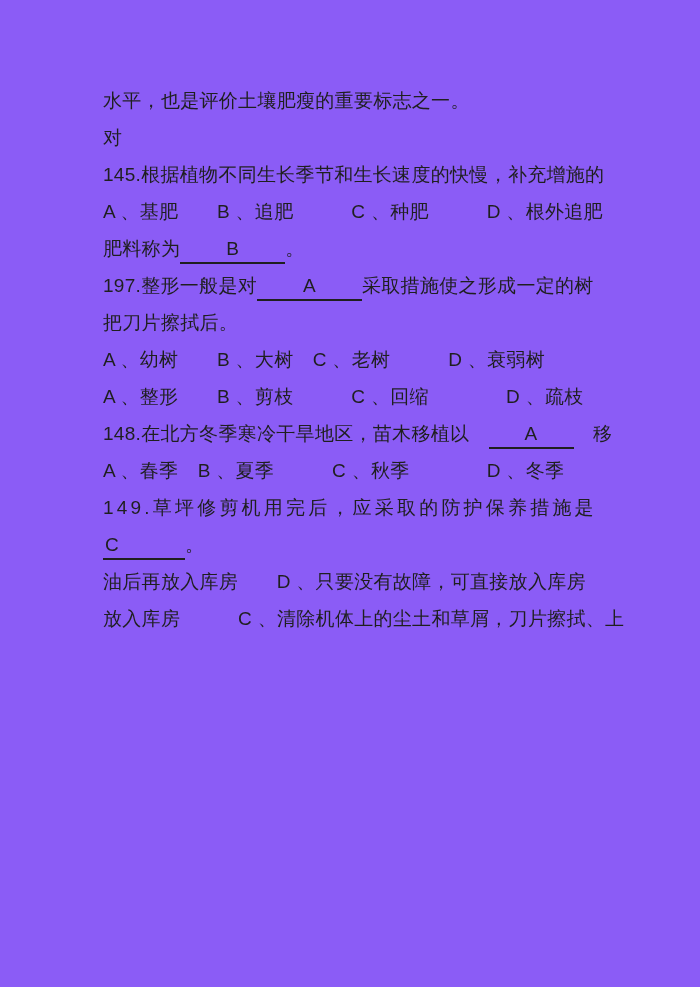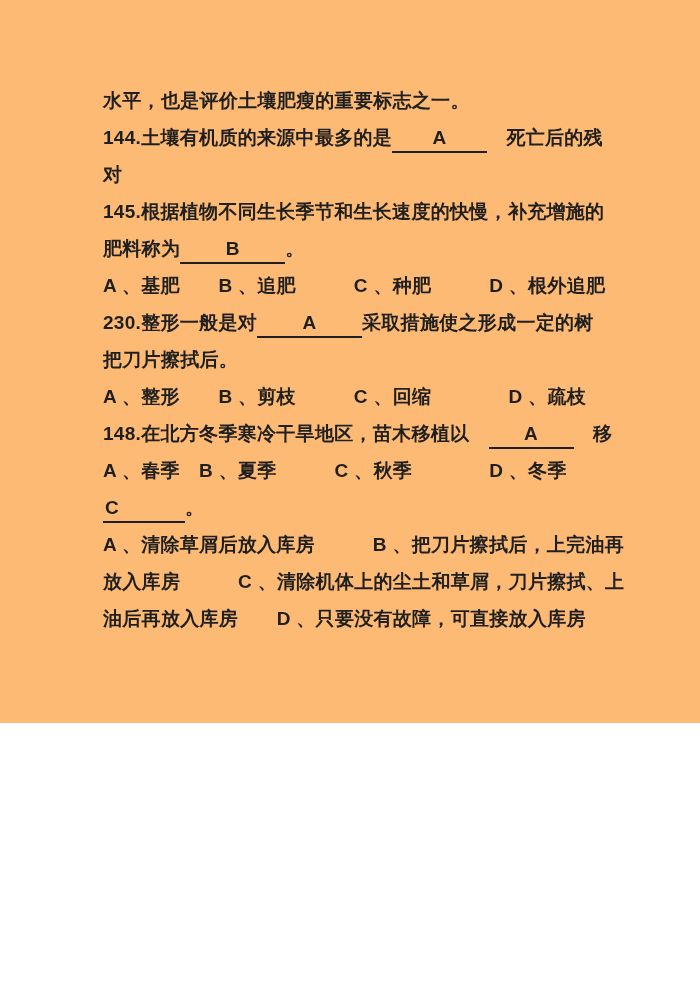--- a/index.html
+++ b/index.html
@@ -3,26 +3,25 @@
 <meta charset="utf-8">
 <style>
   html, body {
     margin: 0;
     padding: 0;
     background: #ffffff;
   }
   .page {
     position: relative;
     width: 700px;
-    height: 723px;
-    background: #fdba74;
+    height: 987px;
+    background: #8b5cf6;
     overflow: hidden;
     font-family: "Liberation Sans", "DejaVu Sans", sans-serif;
     color: #1f1f1f;
-    font-weight: bold;
   }
   .doc {
     position: absolute;
     left: 103px;
     top: 82px;
     width: 510px;
   }
   .line {
     font-size: 19px;
     line-height: 37px;
@@ -44,28 +43,28 @@
     text-align: left;
     padding-left: 2px;
   }
 </style>
 </head>
 <body>
 
 <div class="page">
   <div class="doc">
       <div class="line"><span>水平，也是评价土壤肥瘦的重要标志之一。</span></div>
-      <div class="line"><span>144.土壤有机质的来源中最多的是</span><span class="blank" style="width: 95px;">A</span><span>　死亡后的残</span></div>
       <div class="line"><span>对</span></div>
       <div class="line"><span>145.根据植物不同生长季节和生长速度的快慢，补充增施的</span></div>
+      <div class="line"><span>A 、基肥　　B 、追肥　　　C 、种肥　　　D 、根外追肥</span></div>
       <div class="line"><span>肥料称为</span><span class="blank" style="width: 105px;">B</span><span>。</span></div>
-      <div class="line"><span>A 、基肥　　B 、追肥　　　C 、种肥　　　D 、根外追肥</span></div>
-      <div class="line"><span>230.整形一般是对</span><span class="blank" style="width: 105px;">A</span><span>采取措施使之形成一定的树</span></div>
+      <div class="line"><span>197.整形一般是对</span><span class="blank" style="width: 105px;">A</span><span>采取措施使之形成一定的树</span></div>
       <div class="line"><span>把刀片擦拭后。</span></div>
+      <div class="line"><span>A 、幼树　　B 、大树　C 、老树　　　D 、衰弱树</span></div>
       <div class="line"><span>A 、整形　　B 、剪枝　　　C 、回缩　　　　D 、疏枝</span></div>
       <div class="line"><span>148.在北方冬季寒冷干旱地区，苗木移植以　</span><span class="blank" style="width: 85px;">A</span><span>　移</span></div>
       <div class="line"><span>A 、春季　B 、夏季　　　C 、秋季　　　　D 、冬季</span></div>
+      <div class="line spread"><span>149.草坪修剪机用完后，应采取的防护保养措施是</span></div>
       <div class="line"><span class="blank left" style="width: 80px;">C</span><span>。</span></div>
-      <div class="line"><span>A 、清除草屑后放入库房　　　B 、把刀片擦拭后，上完油再</span></div>
+      <div class="line"><span>油后再放入库房　　D 、只要没有故障，可直接放入库房</span></div>
       <div class="line"><span>放入库房　　　C 、清除机体上的尘土和草屑，刀片擦拭、上</span></div>
-      <div class="line"><span>油后再放入库房　　D 、只要没有故障，可直接放入库房</span></div>
     </div>
 </div>
 
 </body></html>

